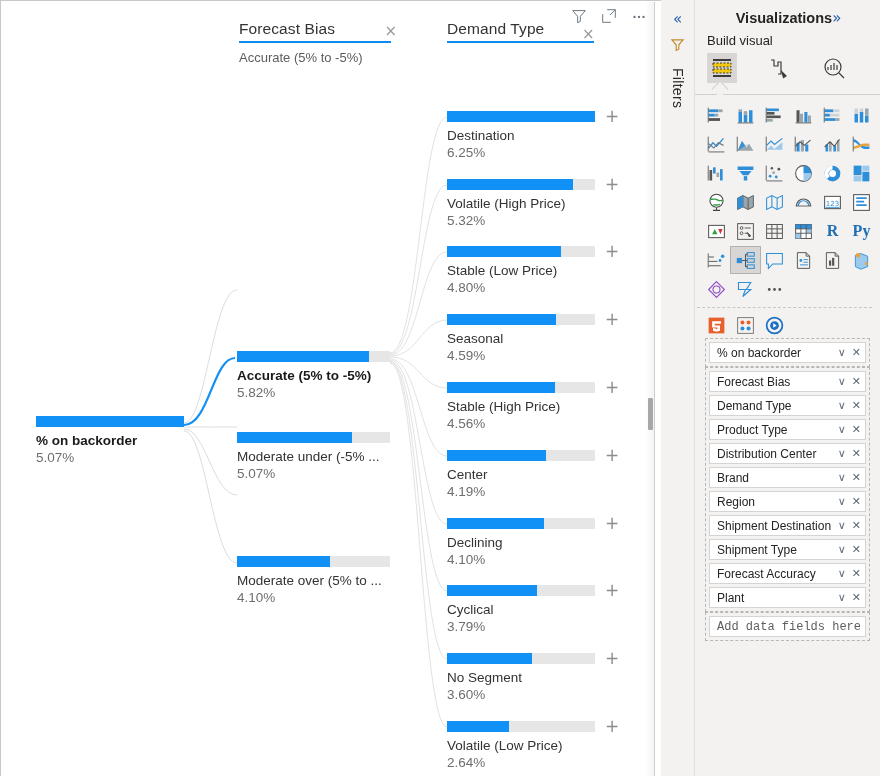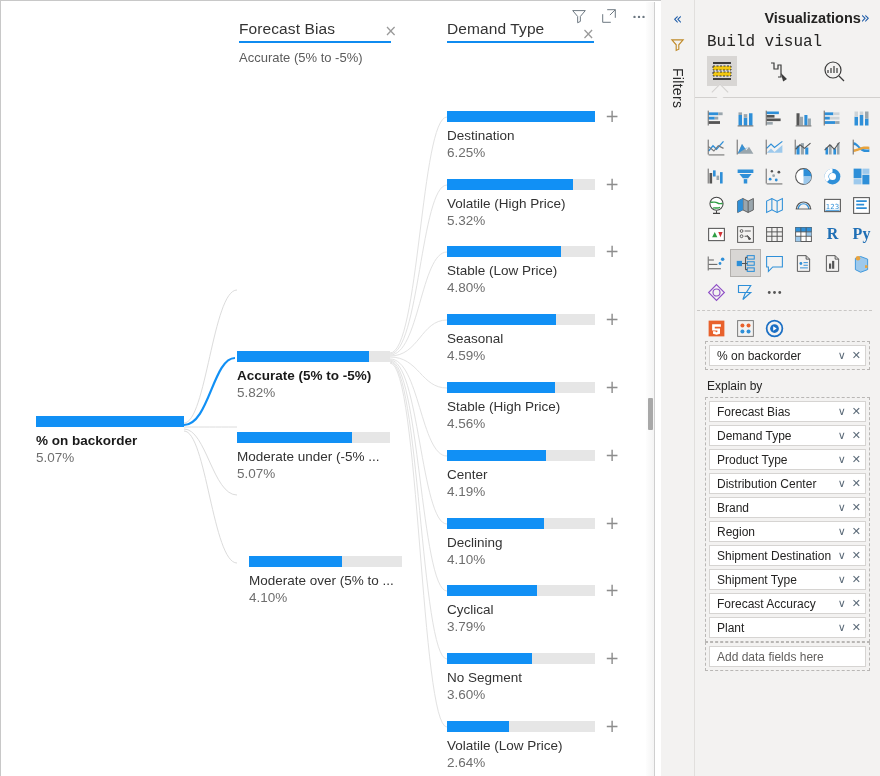--- a/index.html
+++ b/index.html
@@ -77,26 +77,26 @@
   }
   .rail-chev { color: #1b5aa8; font-size: 15px; line-height: 1; font-family:"DejaVu Sans",sans-serif; }
   .rail-filter-icon { width: 15px; height: 15px; color: #c08a28; }
   .rail-text {
     writing-mode: vertical-rl; font-size: 14px; color: #2b2b2b; letter-spacing: .3px;
     margin-top: 2px; white-space: nowrap;
   }
 
   #viz-pane { flex: 1; height: 100%; background: #f3f2f1; position: relative; overflow: hidden; }
   .viz-head {
-    display:flex; align-items:center; justify-content: flex-end;
+    display:flex; align-items:center; justify-content: center;
     padding: 10px 10px 0 12px;
   }
   .viz-title { font-size: 14.5px; font-weight: bold; color: #252423; }
   .viz-expand { color: #1b5aa8; font-size: 15px; line-height: 1; font-family:"DejaVu Sans",sans-serif; }
-  .build-visual { font-size: 16px; color: #252423; padding: 7px 0 3px 12px; font-family: Liberation Mono, monospace; }
+  .build-visual { font-size: 13px; color: #252423; padding: 7px 0 3px 12px; }
 
   .mode-row { display:flex; align-items:center; gap: 26px; padding: 2px 0 0 12px; }
   .mode-btn { width: 30px; height: 30px; display:flex; align-items:center; justify-content:center; }
   .mode-btn.active { background: #d8d6d4; }
   .mode-btn svg { width: 24px; height: 24px; }
   .tab-caret {
     position: relative; height: 9px; border-bottom: 1px solid #d2d0ce; margin: 3px 0 0 0;
   }
   .tab-caret::before {
     content:""; position:absolute; left: 19px; bottom: -1px; width: 11px; height: 11px;
@@ -115,21 +115,21 @@
   .well { margin: 0 10px 0 10px; border: 1px dashed #b9b7b5; padding: 3px; background: transparent; }
   .field-pill {
     display:flex; align-items:center; height: 21px; background: #fff;
     border: 1px solid #d6d4d2; margin-bottom: 3px; padding: 0 4px 0 7px;
   }
   .field-pill:last-child { margin-bottom: 0; }
   .field-name { flex: 1; font-size: 12px; color: #252423; white-space: nowrap; overflow:hidden; }
   .pill-caret { color: #5b6a78; font-size: 11px; margin-right: 6px; font-family:"DejaVu Sans",sans-serif; }
   .pill-x { color: #5b6a78; font-size: 11px; font-family:"DejaVu Sans",sans-serif; }
   .placeholder-well {
-    margin: 0 10px; border: 1px dashed #b9b7b5; padding: 3px;
+    margin: 0 10px; border: 1px dashed #b9b7b5; padding: 3px; font-family: Liberation Mono, monospace;
   }
   .placeholder-box {
     height: 21px; background:#fff; border: 1px solid #d6d4d2;
     display:flex; align-items:center; padding-left: 7px;
     font-size: 12px; color: #605e5c;
   }
 </style>
 </head>
 <body>
 
@@ -212,21 +212,21 @@
 
       <div class="node" style="left:236px; top:431px; width:160px;">
         <div class="bar-track" style="width:153px;">
           <div class="bar-fill" style="width:75.4%;"></div>
         </div>
         <div class="node-label">Moderate under (-5% ...</div>
         <div class="node-value">5.07%</div>
       </div>
 
 
-      <div class="node" style="left:248px; top:555px; width:160px;">
+      <div class="node" style="left:236px; top:555px; width:160px;">
         <div class="bar-track" style="width:153px;">
           <div class="bar-fill" style="width:61.0%;"></div>
         </div>
         <div class="node-label">Moderate over (5% to ...</div>
         <div class="node-value">4.10%</div>
       </div>
 
       <div class="node" style="left:446px; top:110px; width:170px;">
         <div class="bar-track" style="width:148px;">
           <div class="bar-fill" style="width:100.0%;"></div>
@@ -706,21 +706,20 @@
       </div>
 
       <div class="well">
         <div class="field-pill">
           <span class="field-name">% on backorder</span>
           <span class="pill-caret">∨</span>
           <span class="pill-x">✕</span>
         </div>
       </div>
 
-      <div class="section-label">Explain by</div>
       <div class="well">
         <div class="field-pill">
           <span class="field-name">Forecast Bias</span>
           <span class="pill-caret">∨</span>
           <span class="pill-x">✕</span>
         </div>
         <div class="field-pill">
           <span class="field-name">Demand Type</span>
           <span class="pill-caret">∨</span>
           <span class="pill-x">✕</span>

